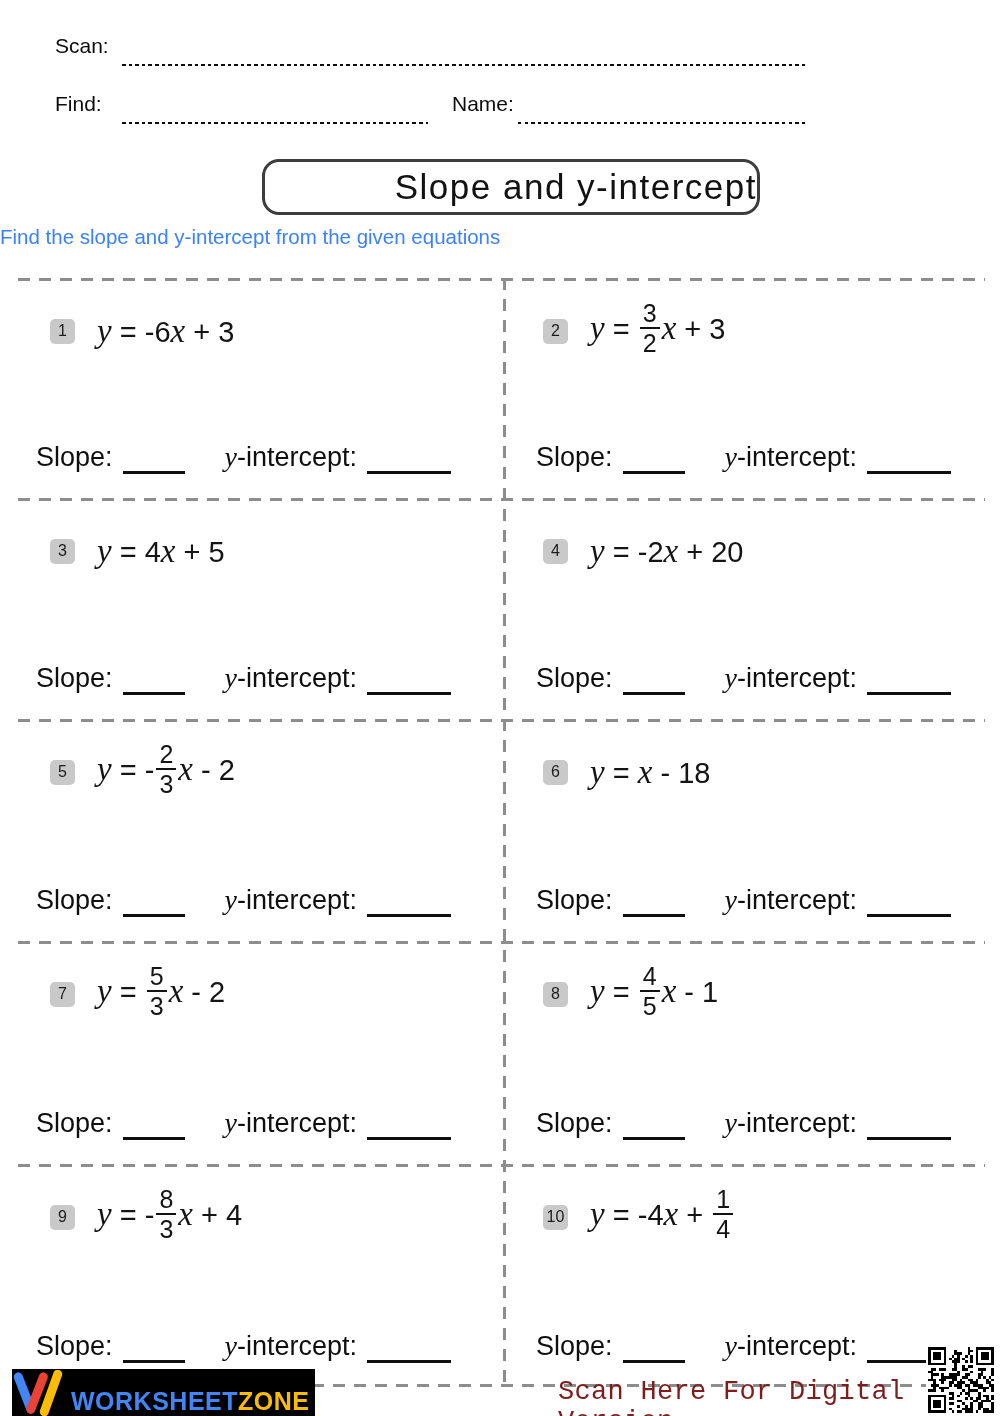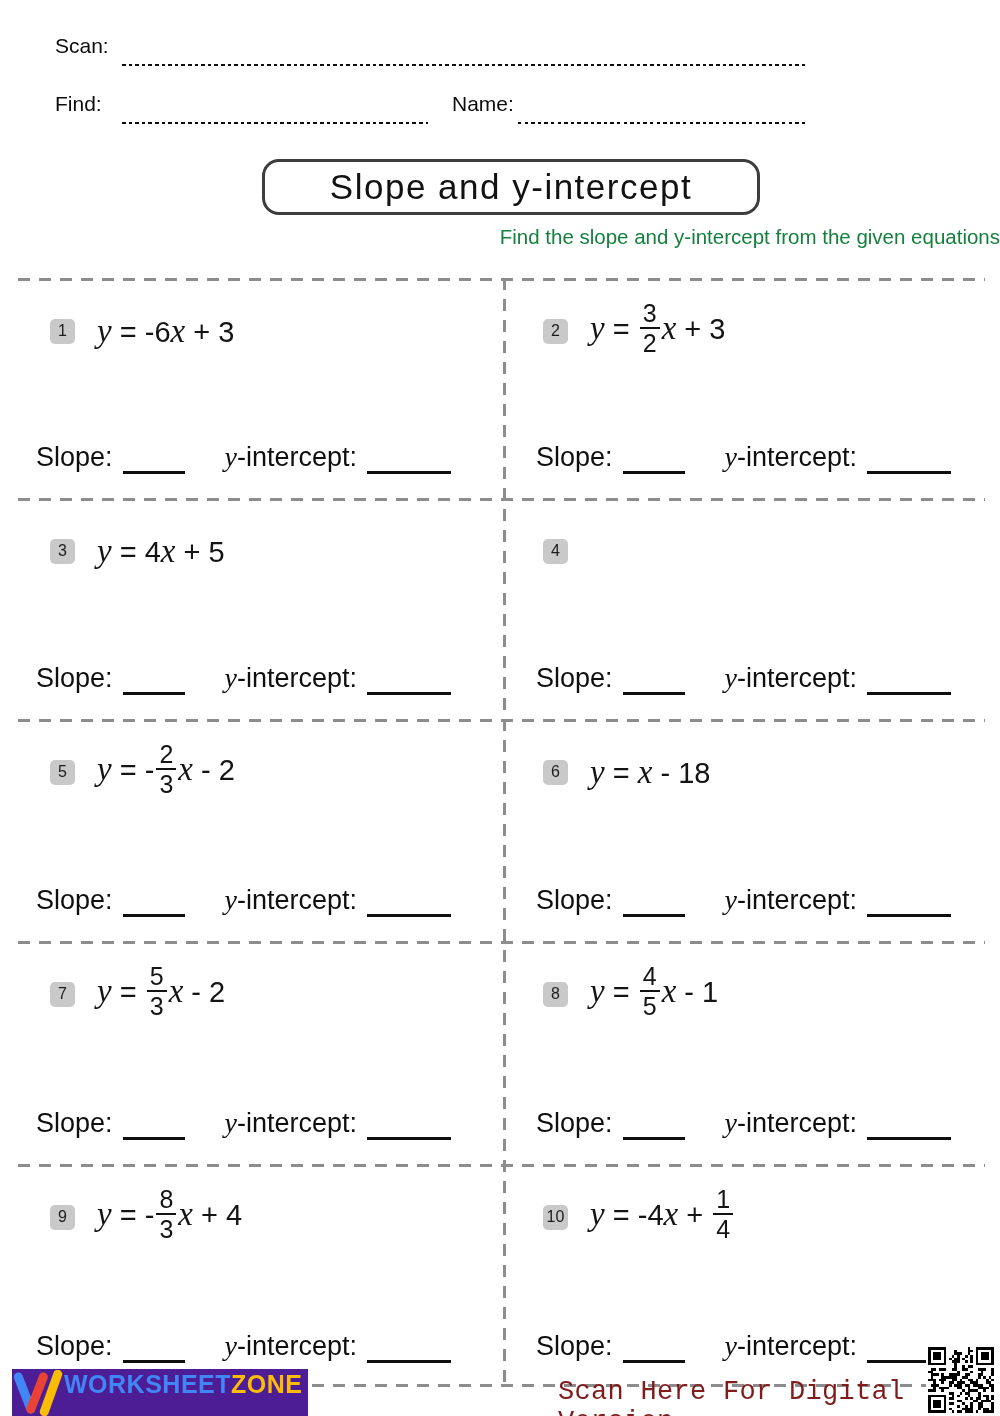--- a/index.html
+++ b/index.html
@@ -14,24 +14,24 @@
     background:repeating-linear-gradient(to right,#0d0d0d 0 3.5px,transparent 3.5px 6.6px);}
   #name-label{left:55px;top:34px;}
   #name-line{left:122px;top:64px;width:686px;}
   #date-label{left:55px;top:92px;}
   #date-line{left:122px;top:122px;width:306px;}
   #score-label{left:452px;top:92px;}
   #score-line{left:518px;top:122px;width:290px;}
 
   .title-box{position:absolute;left:262px;top:159px;width:492px;height:50px;
     border:3px solid #3d3d3d;border-radius:17px;display:flex;align-items:center;
-    justify-content:center;background:#fff;}
+    justify-content:flex-end;background:#fff;}
   .title-text{font-size:35px;letter-spacing:1.5px;color:#121212;}
-  .subtitle{position:absolute;left:0;right:0;top:225px;text-align:right;
-    font-size:20.5px;color:#15803d;}
+  .subtitle{position:absolute;left:0;right:0;top:225px;text-align:left;
+    font-size:20.5px;color:#3b82f6;}
 
   .grid{position:absolute;left:18px;top:278px;width:967px;height:1109px;}
   .hline{position:absolute;left:0;right:0;height:3px;
     background:repeating-linear-gradient(to right,var(--dash) 0 12px,transparent 12px 21px);}
   .vline{position:absolute;top:0;bottom:0;left:485px;width:3px;
     background:repeating-linear-gradient(to bottom,var(--dash) 0 12px,transparent 12px 21px);}
   .cells{position:absolute;inset:0;display:grid;
     grid-template-columns:485px 482px;
     grid-template-rows:220px 221px 222px 223px 223px;}
   .cell{display:flex;flex-direction:column;justify-content:space-between;
@@ -49,22 +49,22 @@
     font-family:"Liberation Sans",sans-serif;font-size:25px;line-height:1.05;
     margin:0 2px;transform:translateY(-3px);}
   .frac .num{display:block;border-bottom:2.5px solid #111;padding:0 3px 1px;}
   .frac .den{display:block;padding-top:1px;}
   .answer-row{font-size:27px;color:var(--ink);white-space:nowrap;margin-top:44px;}
   .yvar{font-family:"Liberation Serif",serif;font-style:italic;font-size:28px;}
   .blank{display:inline-block;border-bottom:3.5px solid var(--ink);vertical-align:-8px;}
   .slope-blank{width:62px;margin-left:10px;margin-right:40px;}
   .intercept-blank{width:84px;margin-left:10px;}
 
-  .logo{position:absolute;left:12px;top:1369px;display:flex;align-items:flex-start;
-    gap:0;background:#4c1d95;padding:1px 6px 1px 0;z-index:3;}
+  .logo{position:absolute;left:12px;top:1369px;display:flex;align-items:flex-end;
+    gap:7px;background:#000000;padding:1px 6px 1px 0;z-index:3;}
   .logo-text{font-size:25px;font-weight:700;letter-spacing:0.5px;}
   .logo-text .wz-primary{color:var(--logo-blue);}
   .logo-text .wz-secondary{color:var(--logo-yellow);}
   .scan-text{position:absolute;left:558px;top:1377px;font-size:27px;color:#7f1d1d;
     letter-spacing:0.3px;z-index:2;font-family:Liberation Mono, monospace;}
   .qr{position:absolute;left:926px;top:1344px;width:70px;height:72px;background:#fff;
     z-index:4;display:flex;align-items:center;justify-content:center;}
   .w-mark path{fill:none;stroke-width:10;stroke-linecap:round;}
   .w-stroke-blue{stroke:var(--logo-blue);}
   .w-stroke-red{stroke:var(--logo-red);}
@@ -124,20 +124,21 @@
       <span class="equation"><span class="mvar">y</span><span class="mnum"> = </span><span class="mnum">4</span><span class="mvar">x</span><span class="mnum"> + 5</span></span>
     </div>
     <div class="answer-row">
       <span>Slope:</span><span class="blank slope-blank"></span><span class="yvar">y</span><span>-intercept:</span><span class="blank intercept-blank"></span>
     </div>
   </div>
 
   <div class="cell right">
     <div class="eq-row">
       <span class="badge">4</span>
+      <span class="equation"><span class="mvar">y</span><span class="mnum"> = </span><span class="mnum">-2</span><span class="mvar">x</span><span class="mnum"> + 20</span></span>
     </div>
     <div class="answer-row">
       <span>Slope:</span><span class="blank slope-blank"></span><span class="yvar">y</span><span>-intercept:</span><span class="blank intercept-blank"></span>
     </div>
   </div>
 
   <div class="cell">
     <div class="eq-row">
       <span class="badge">5</span>
       <span class="equation"><span class="mvar">y</span><span class="mnum"> = -</span><span class="frac"><span class="num">2</span><span class="den">3</span></span><span class="mvar">x</span><span class="mnum"> - 2</span></span>

